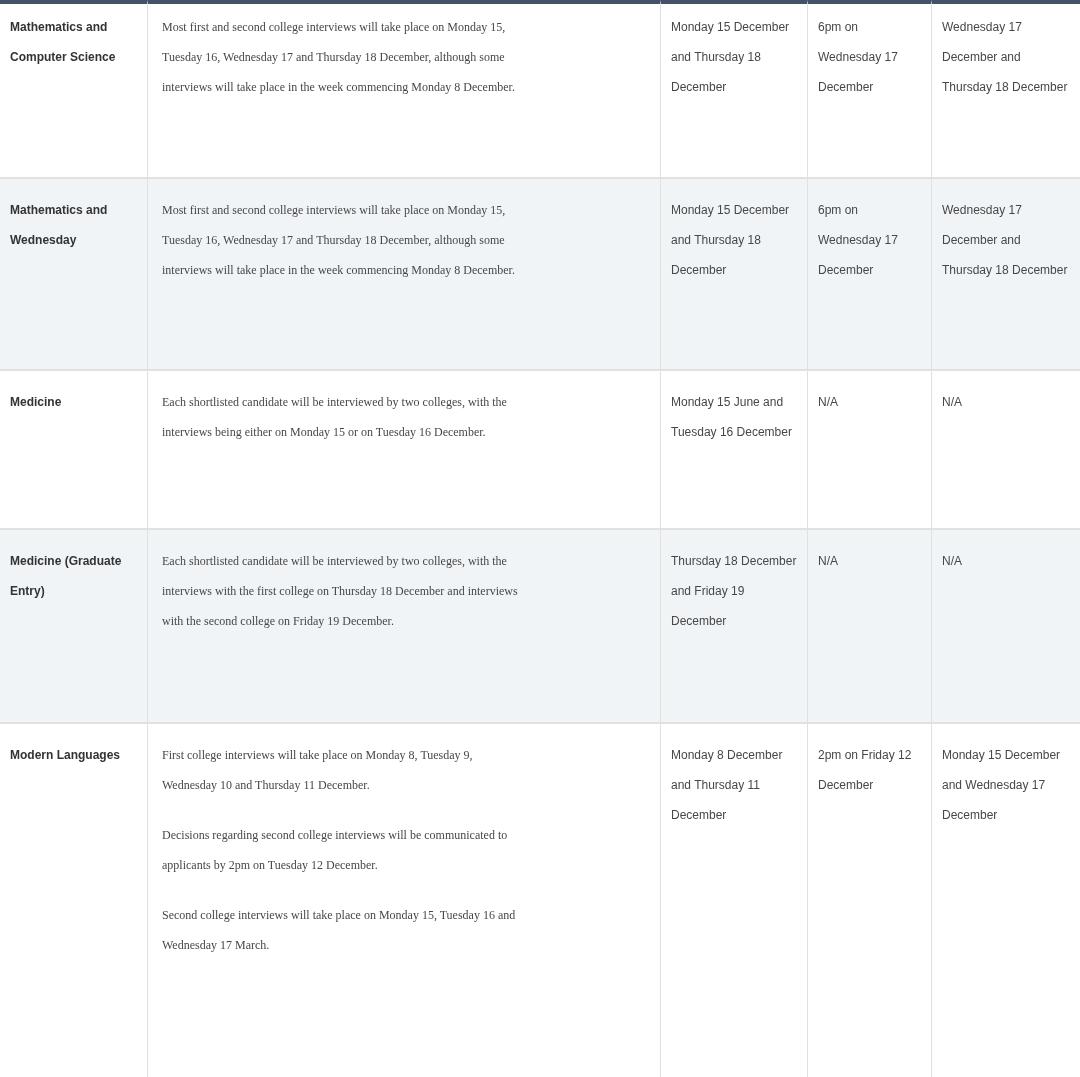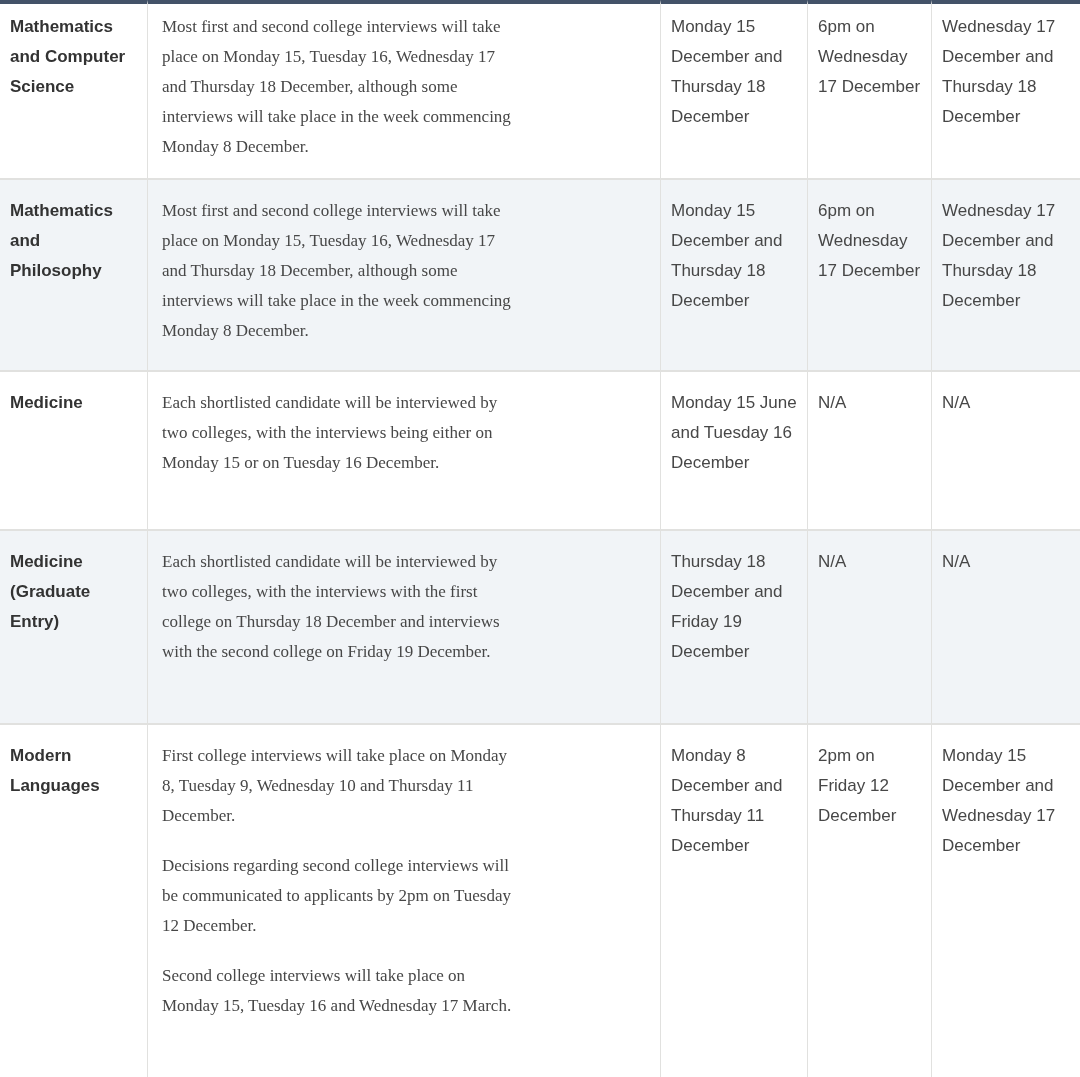--- a/index.html
+++ b/index.html
@@ -21,21 +21,21 @@
   col.c-details { width: 513px; }
   col.c-dates   { width: 147px; }
   col.c-time    { width: 124px; }
   col.c-dates2  { width: 148px; }
 
   td {
     vertical-align: top;
     border-bottom: 2px solid #e1e1df;
     border-right: 1px solid #e1e1df;
     padding: 16px 10px 16px 10px;
-    font-size: 17px;
+    font-size: 12px;
     line-height: 30px;
     color: #474747;
     background: #ffffff;
     word-wrap: break-word;
   }
   td:last-child { border-right: none; }
 
   tr:first-child td {
     border-top: 4px solid #435268;
     padding-top: 8px;
@@ -75,21 +75,21 @@
     <tr class="r1">
       <td class="subject">Mathematics and Computer Science</td>
       <td class="details">
           <p>Most first and second college interviews will take place on Monday 15, Tuesday 16, Wednesday 17 and Thursday 18 December, although some interviews will take place in the week commencing Monday 8 December.</p>
         </td>
       <td class="dates">Monday 15 December and Thursday 18 December</td>
       <td class="time">6pm on Wednesday 17 December</td>
       <td class="dates2">Wednesday 17 December and Thursday 18 December</td>
     </tr>
     <tr class="r2">
-      <td class="subject">Mathematics and Philosophy</td>
+      <td class="subject">Mathematics and Wednesday</td>
       <td class="details">
           <p>Most first and second college interviews will take place on Monday 15, Tuesday 16, Wednesday 17 and Thursday 18 December, although some interviews will take place in the week commencing Monday 8 December.</p>
         </td>
       <td class="dates">Monday 15 December and Thursday 18 December</td>
       <td class="time">6pm on Wednesday 17 December</td>
       <td class="dates2">Wednesday 17 December and Thursday 18 December</td>
     </tr>
     <tr class="r3">
       <td class="subject">Medicine</td>
       <td class="details">

